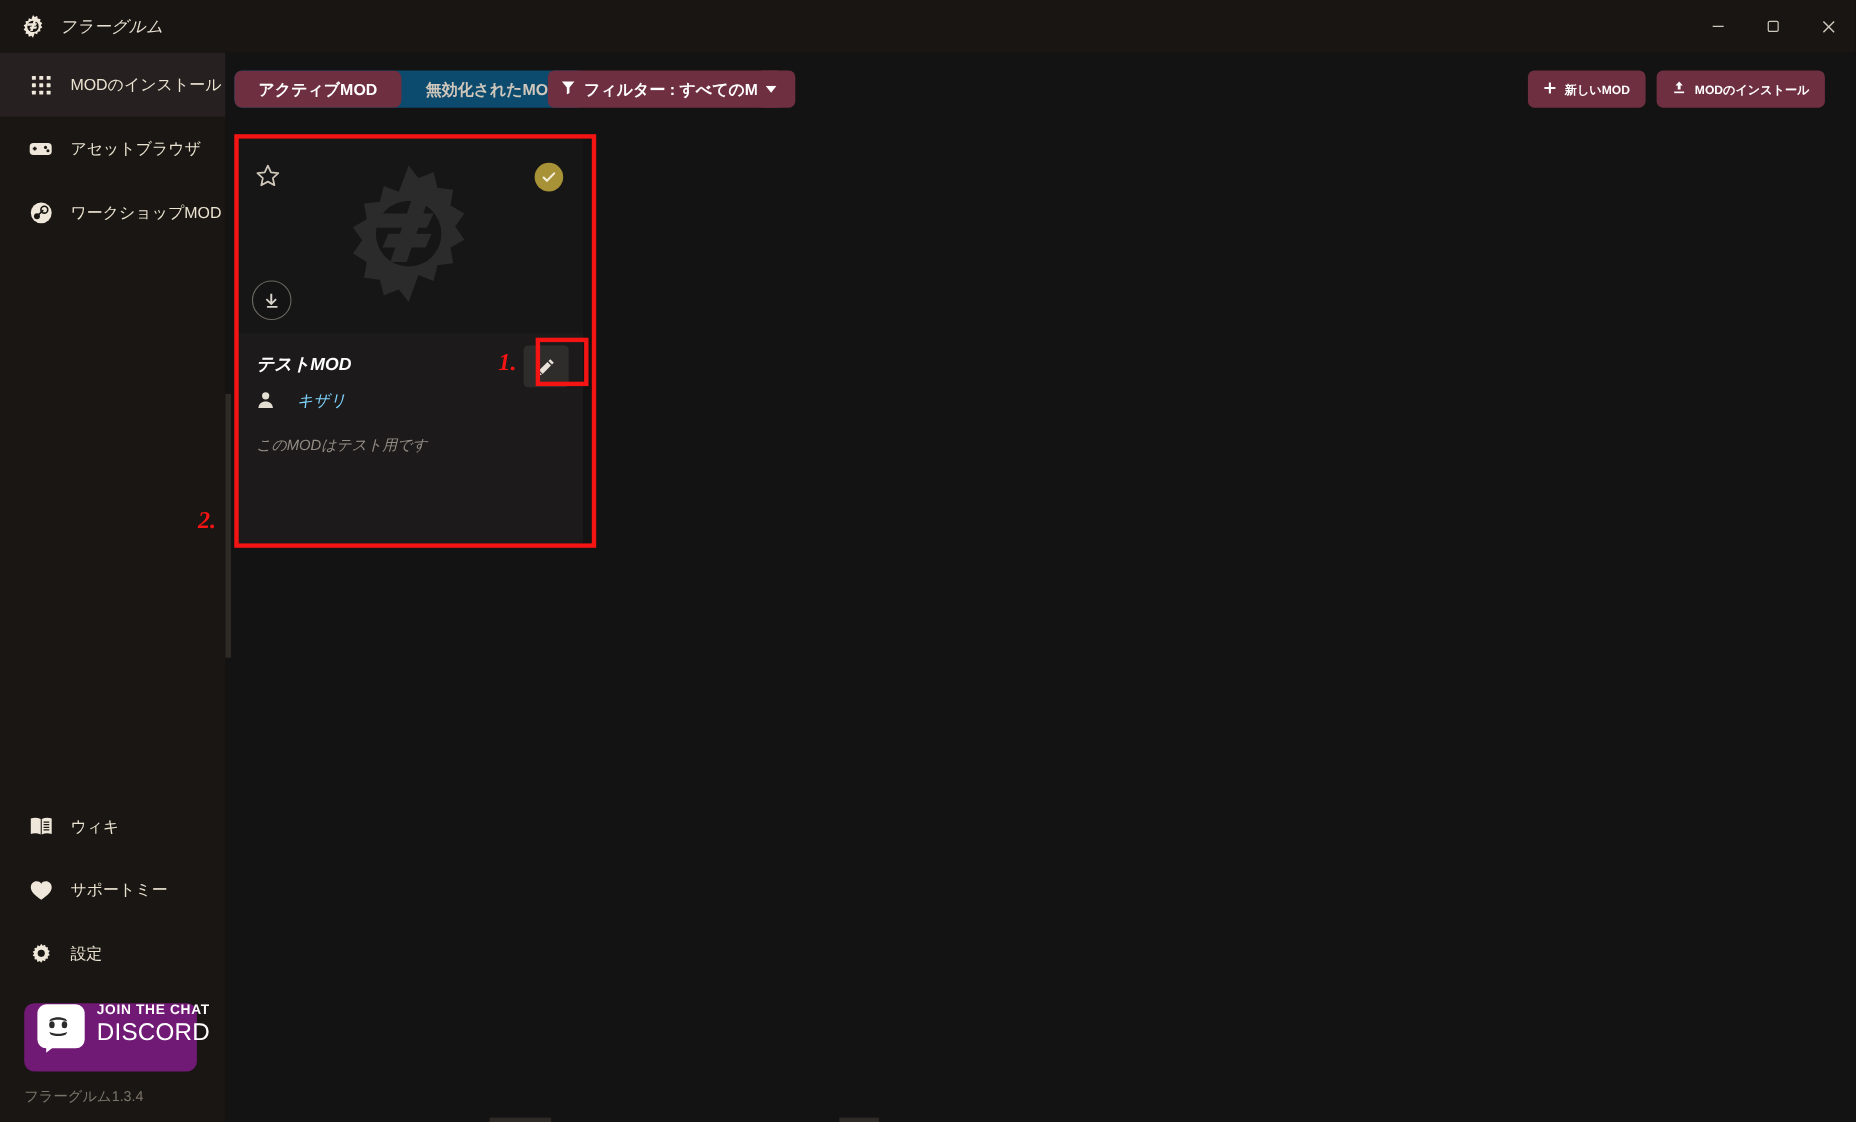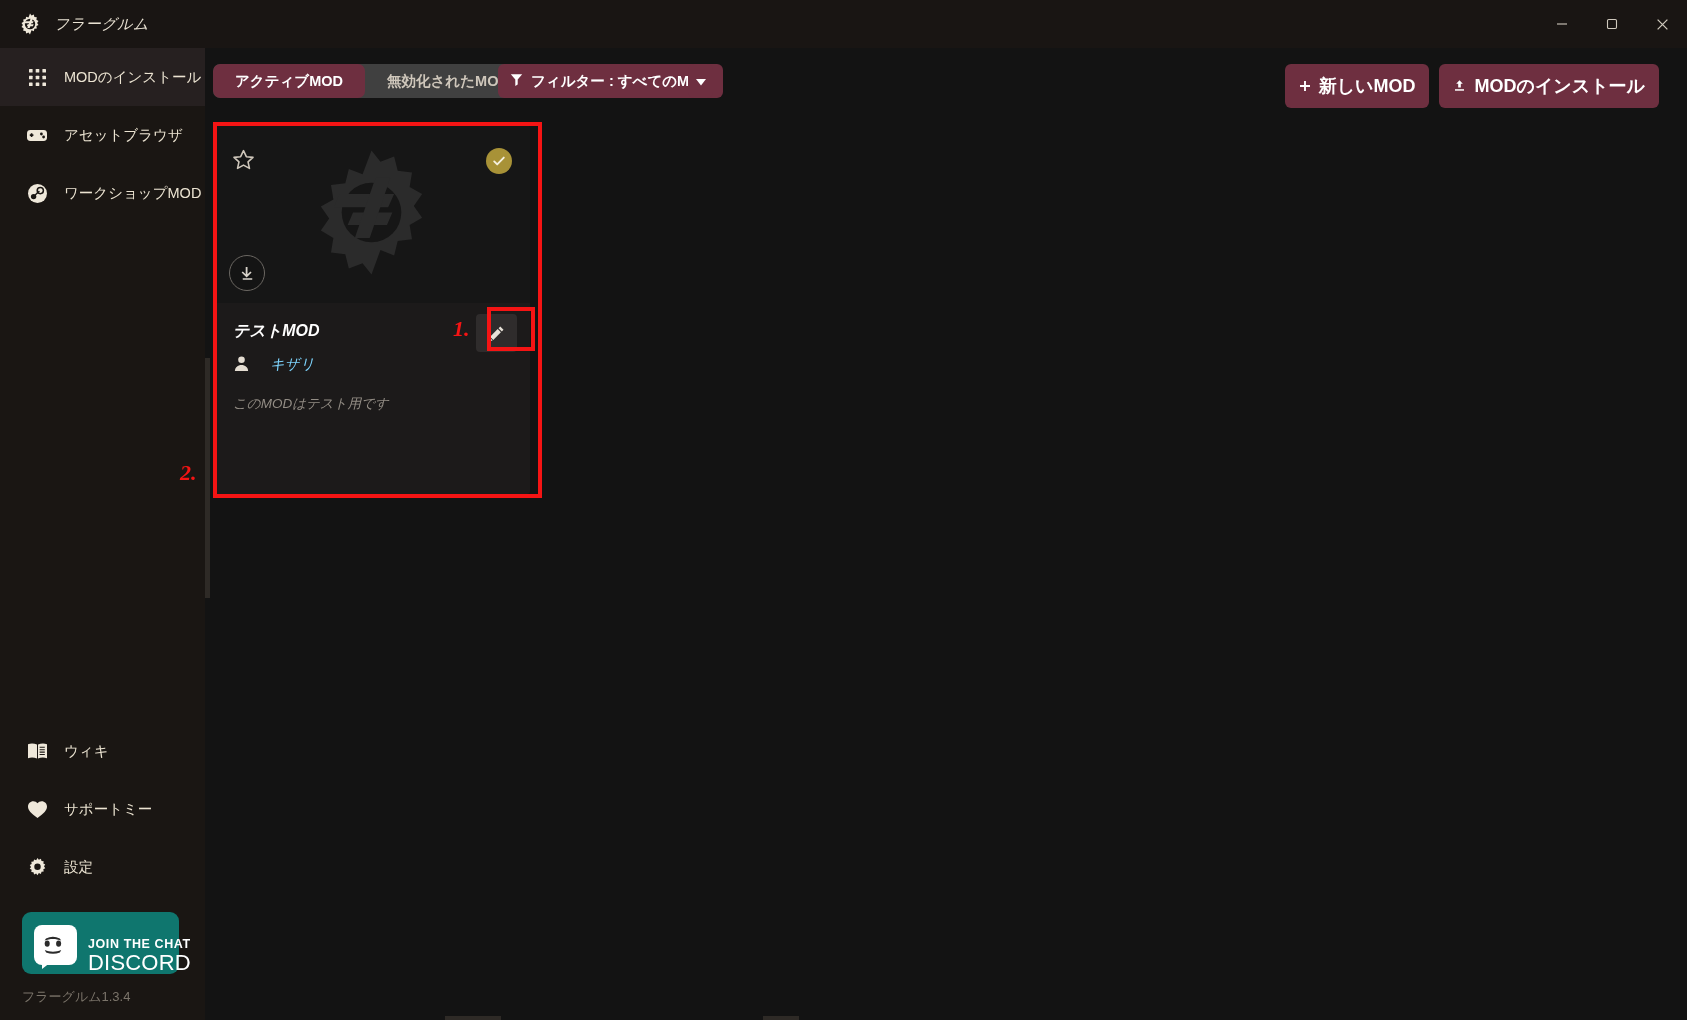--- a/index.html
+++ b/index.html
@@ -35,57 +35,57 @@
     height: 58px; padding-left: 26px; color: #ece4d2; font-size: 14.5px;
   }
   .nav-item .ico { width: 22px; height: 22px; display: flex; align-items: center; justify-content: center; flex: 0 0 22px; }
   .nav-item.active { background: #262020; }
   .nav-top { position: absolute; top: 0; left: 0; right: 0; }
   .nav-bottom { position: absolute; bottom: 0; left: 0; right: 0; padding-bottom: 8px; }
   .nav-bottom .nav-item { height: 58px; }
 
   .discord-btn {
     margin: 16px 26px 14px 22px; height: 62px; border-radius: 9px;
-    background: #0f766e; display: flex; align-items: flex-end; gap: 9px;
+    background: #701a75; display: flex; align-items: flex-start; gap: 9px;
     padding: 0 10px;
   }
   .discord-texts { display: flex; flex-direction: column; justify-content: center; line-height: 1; }
   .discord-join { color: #ffffff; font-size: 12.5px; font-weight: bold; letter-spacing: .6px; }
   .discord-word { color: #ffffff; font-size: 22px; font-weight: normal; letter-spacing: .2px; margin-top: 2px; }
   .version { color: #7b746a; font-size: 13px; padding-left: 22px; padding-bottom: 6px; }
 
   
   .content { position: absolute; left: 205px; top: 48px; width: 1482px; height: 972px; background: #131313; }
   .toolbar { position: relative; height: 66px; }
   .seg-group {
     position: absolute; left: 8px; top: 16px; display: flex;
-    background: #404040; border-radius: 7px; overflow: hidden;
+    background: #0c4a6e; border-radius: 7px; overflow: hidden;
   }
   .seg {
     padding: 0 22px; height: 34px; display: flex; align-items: center;
     color: #cfc7bb; font-size: 14.5px; font-weight: bold;
   }
   .seg.active { background: #6e2f40; color: #ffffff; border-radius: 7px; }
 
   .filter-btn {
     position: absolute; left: 293px; top: 16px; height: 34px;
     background: #6e2f40; border-radius: 6px; display: flex; align-items: center;
     color: #ffffff; font-size: 14.5px; font-weight: bold; padding: 0 12px; gap: 8px;
   }
   .filter-caret {
     position: absolute; left: 483px; top: 16px; width: 25px; height: 34px;
     background: #6e2f40; border-radius: 6px; display: flex; align-items: center; justify-content: center;
     color: #ffffff;
   }
 
   .top-actions { position: absolute; right: 28px; top: 16px; display: flex; gap: 10px; }
   .pill {
-    height: 44px; background: #6e2f40; border-radius: 6px;
+    height: 34px; background: #6e2f40; border-radius: 6px;
     display: flex; align-items: center; gap: 8px; padding: 0 14px;
-    color: #ffffff; font-size: 18px; font-weight: bold; white-space: nowrap;
+    color: #ffffff; font-size: 11px; font-weight: bold; white-space: nowrap;
   }
 
   
   .grid { position: absolute; left: 8px; top: 78px; }
   .card-wrap { position: relative; width: 325px; font-style: italic; }
   .card {
     width: 317px; height: 368px; background: #1c1a1a; border-radius: 3px;
     overflow: hidden; position: relative;
   }
   .card-thumb {

